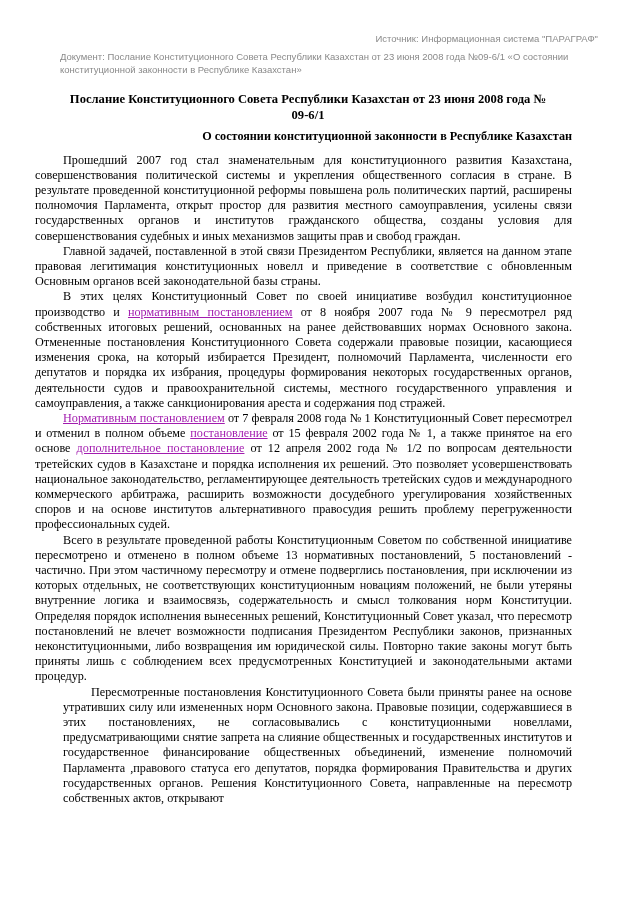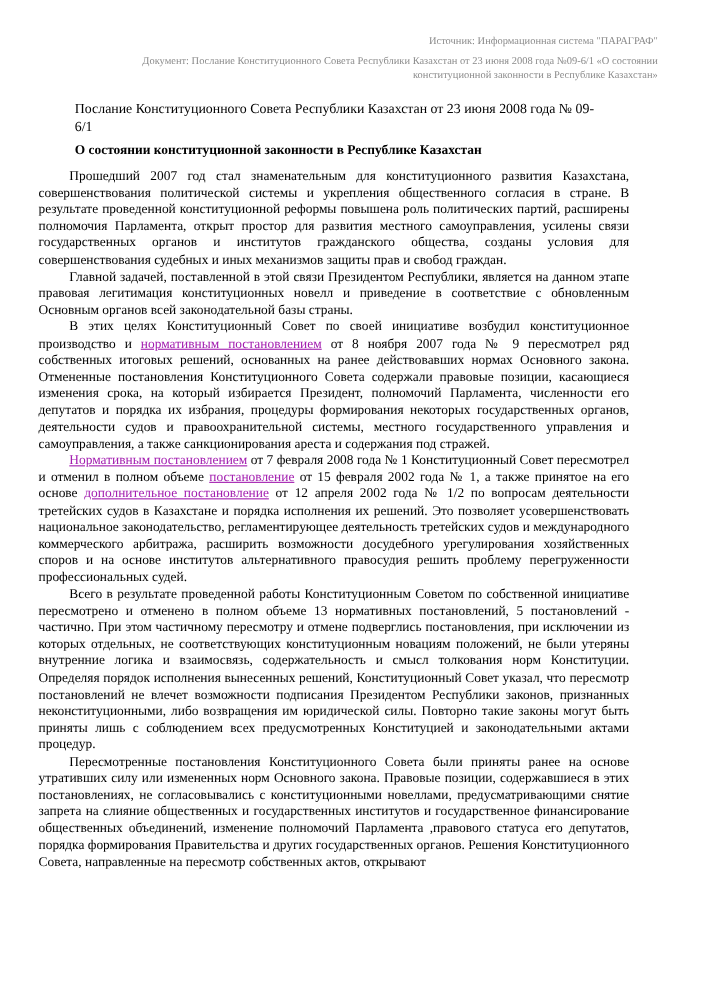--- a/index.html
+++ b/index.html
@@ -18,68 +18,68 @@
   .page {
     width: 640px;
     height: 905px;
     position: relative;
     box-sizing: border-box;
     padding: 0;
   }
 
   
   .meta {
-    font-family: Liberation Serif, serif;
+    font-family: Liberation Sans, sans-serif;
     color: #8a8a8a;
     font-size: 9.5px;
     line-height: 13.5px;
     padding: 0 42px 0 60px;
   }
   .meta-source {
     text-align: right;
     padding-top: 32px;
   }
   .meta-doc {
-    text-align: right;
+    text-align: left;
     padding-top: 4px;
   }
 
   
   .title-block {
     margin-top: 14px;
     padding: 0 92px 0 68px;
-    text-align: left;
-    font-weight: normal;
+    text-align: center;
+    font-weight: bold;
     font-size: 12.6px;
     line-height: 16px;
   }
   .title-sub {
     margin-top: 5px;
-    text-align: left;
+    text-align: right;
     font-weight: bold;
     font-size: 12.2px;
     line-height: 16px;
     padding: 0 68px;
   }
 
   
   .body {
     margin-top: 9px;
     padding: 0 68px 0 35px;
   }
   .body p {
     margin: 0;
     font-size: 12.2px;
     line-height: 15.2px;
     text-align: justify;
     text-indent: 28px;
     text-justify: inter-word;
     hyphens: none;
   }
-  .body p:last-child { text-align: justify; }
+  .body p:last-child { text-align: justify; margin-left: 28px; }
   a.doclink {
     color: #a21caf;
     text-decoration: underline;
     cursor: pointer;
   }
 </style>
 </head>
 <body>
 
 <div class="page">

